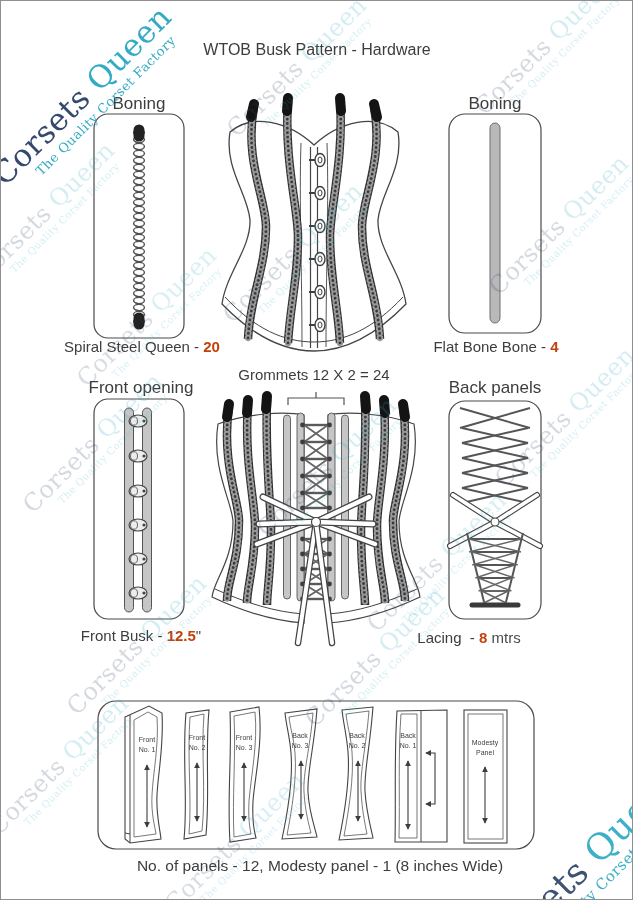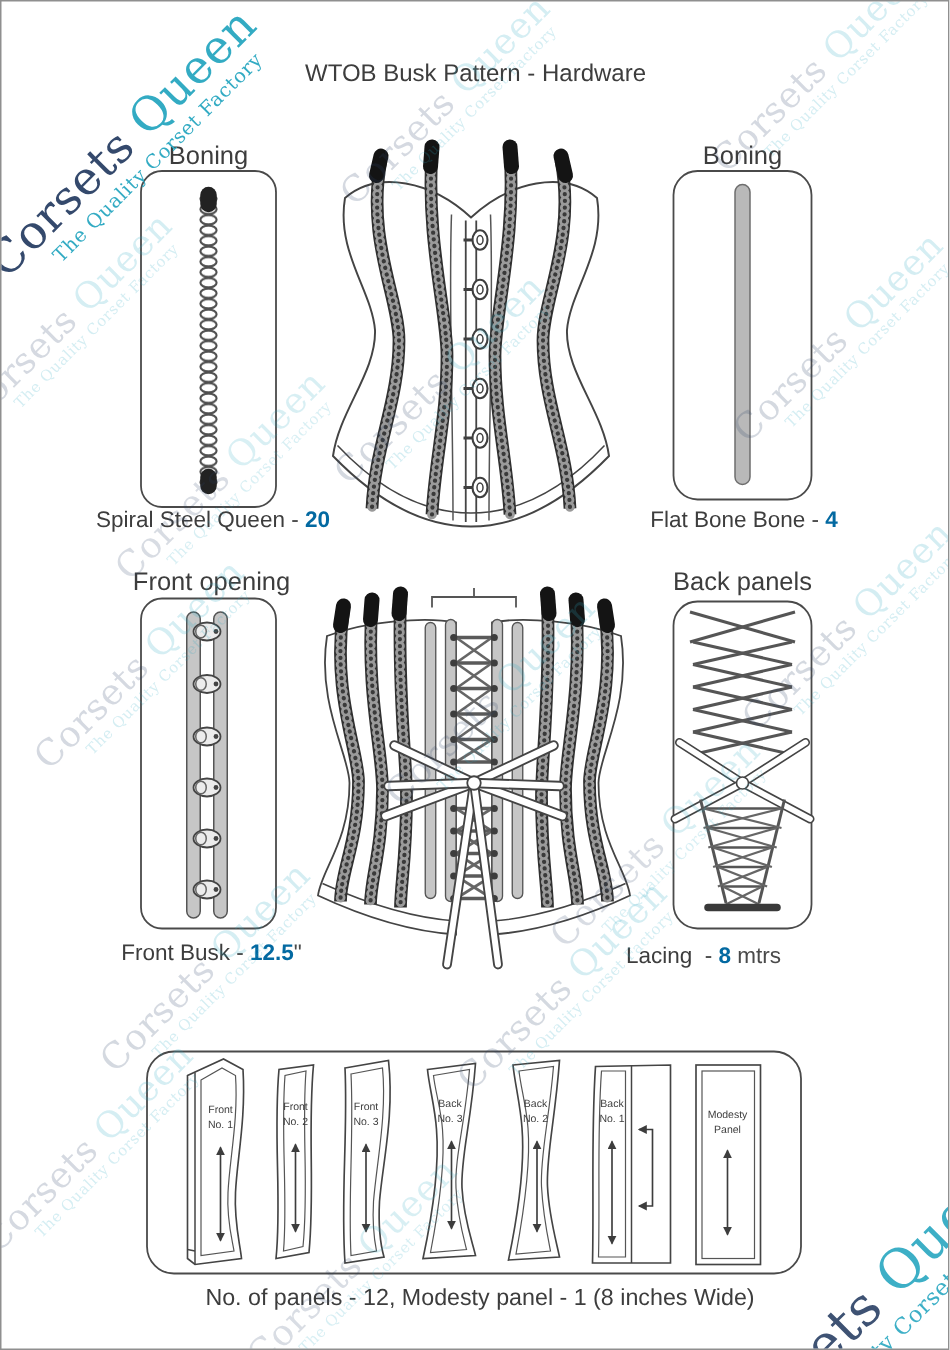--- a/index.html
+++ b/index.html
@@ -4,21 +4,21 @@
 <style>
   html,body{margin:0;padding:0;background:#e8e8e8;}
   #sheet{position:relative;width:633px;height:900px;background:#ffffff;
          border:1px solid #8f8f8f;box-sizing:border-box;overflow:hidden;
          font-family:"Liberation Sans",sans-serif;}
   #art{position:absolute;left:0;top:0;}
   .txt{position:absolute;transform:translateX(-50%);color:#3d3d3d;white-space:pre;}
   .title{font-size:16px;}
   .lbl{font-size:17px;}
   .cap{font-size:15px;}
-  .red{color:#0369a1;font-weight:bold;text-align:center;}
+  .red{color:#c2410c;font-weight:bold;text-align:center;}
   .sfx{color:#4a4a4a;}
   .plbl{font-family:"Liberation Sans",sans-serif;font-size:7px;fill:#3d3d3d;text-anchor:middle;}
   #wm-layer{position:absolute;left:0;top:0;width:100%;height:100%;pointer-events:none;}
   .wm{position:absolute;transform:translate(-50%,-50%) rotate(-45deg);text-align:center;
       font-family:"DejaVu Serif",serif;letter-spacing:.5px;line-height:1;pointer-events:none;}
   .wm .nm{display:block;white-space:nowrap;}
   .wm .p1{color:#2e4468;}
   .wm .p2{color:#2da9c2;}
   .wm .tg{display:block;white-space:nowrap;margin-top:2px;margin-left:20px;color:#2da9c2;}
 </style>
@@ -334,20 +334,21 @@
   </svg>
 
   <div class="txt title" style="left:316px;top:40px;">WTOB Busk Pattern - Hardware</div>
 
   <div class="txt lbl" style="left:138px;top:93px;">Boning</div>
   <div class="txt lbl" style="left:494px;top:93px;">Boning</div>
 
   <div class="txt cap" style="left:141px;top:337px;"><span>Spiral Steel Queen - </span><span class="red">20</span></div>
   <div class="txt cap" style="left:495px;top:337px;"><span>Flat Bone Bone - </span><span class="red">4</span></div>
 
+  <div class="txt cap" style="left:313px;top:365px;">Grommets 12 X 2 = 24</div>
 
   <div class="txt lbl" style="left:140px;top:377px;text-align:right;">Front opening</div>
   <div class="txt lbl" style="left:494px;top:377px;">Back panels</div>
 
   <div class="txt cap" style="left:140px;top:626px;"><span>Front Busk - </span><span class="red">12.5</span><span class="sfx">"</span></div>
   <div class="txt cap" style="left:468px;top:628px;"><span>Lacing  - </span><span class="red">8</span><span class="sfx"> mtrs</span></div>
 
   <div class="txt cap" style="left:319px;top:856px;font-size:15.5px;">No. of panels - 12, Modesty panel - 1 (8 inches Wide)</div>
 
   <div id="wm-layer">

